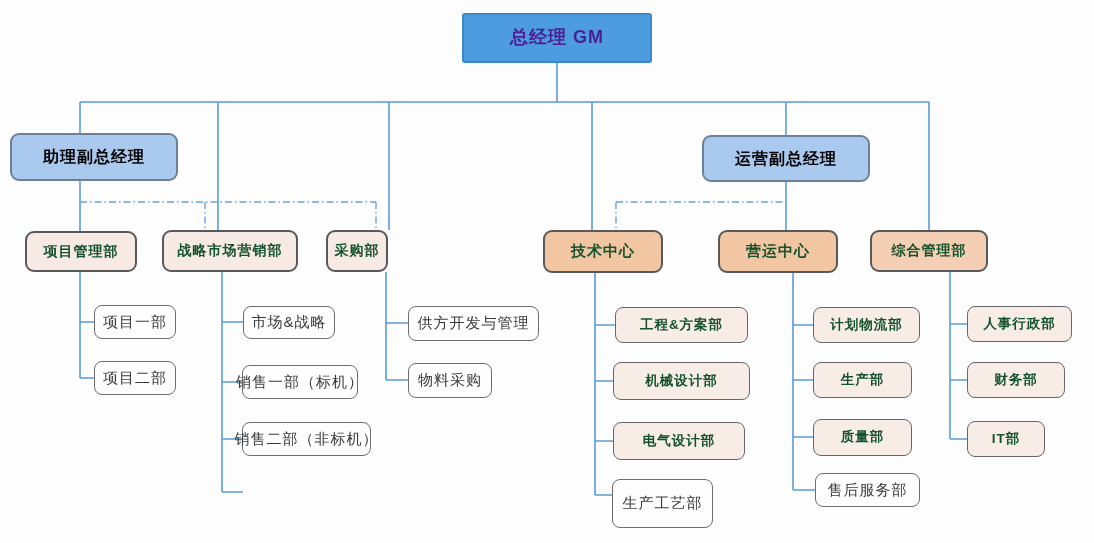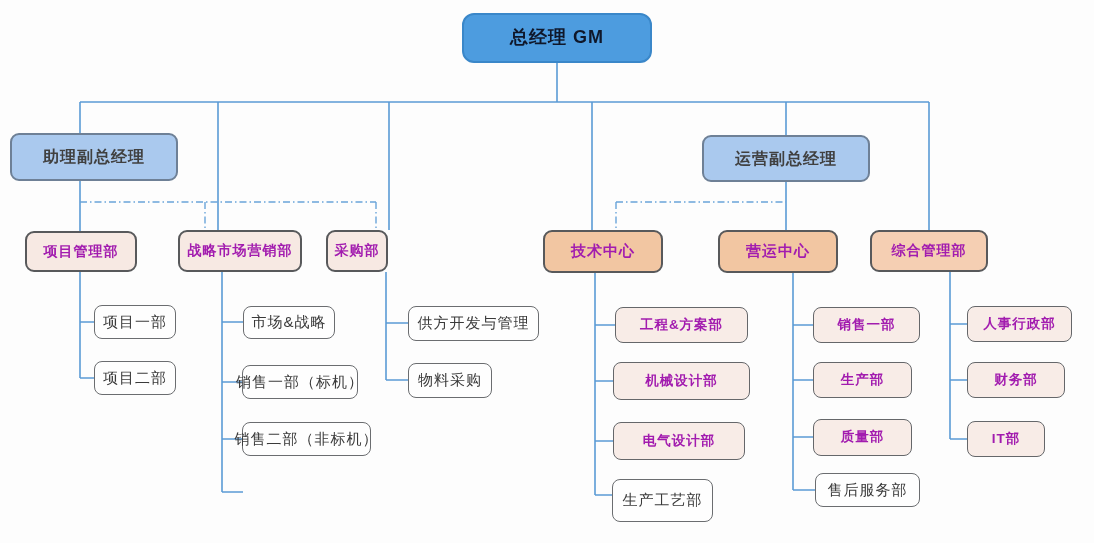--- a/index.html
+++ b/index.html
@@ -11,32 +11,32 @@
     overflow:hidden;
   }
   svg.lines{position:absolute;left:0;top:0;pointer-events:none;}
   .solid{fill:none;stroke:#5b9bd5;stroke-width:1.6;}
   .dashdot{fill:none;stroke:#69a4d9;stroke-width:1.4;stroke-dasharray:7 3 1.5 3;}
   .node{
     position:absolute;
     display:flex;align-items:center;justify-content:center;
     box-sizing:border-box;
     text-align:center;
-    color:#a21caf;
+    color:#14532d;
     letter-spacing:1px;
     line-height:1.1;
     white-space:nowrap;
   }
   .gm{
-    background:#4d9cdf;border:2px solid #3a87c9;border-radius:12px;
-    font-size:18px;font-weight:700;color:#0f172a;
+    background:#4d9cdf;border:2px solid #3a87c9;border-radius:3px;
+    font-size:18px;font-weight:700;color:#4c1d95;
   }
   .vp{
     background:#aac9ee;border:2px solid #6e8096;border-radius:9px;
-    font-size:16px;font-weight:700;color:#404040;
+    font-size:16px;font-weight:700;color:#000000;
   }
   .dept{
     background:#f7e9e3;border:2px solid #58595b;border-radius:9px;
     font-size:14px;font-weight:700;
   }
   .center{
     background:#f2c6a2;border:2px solid #58595b;border-radius:9px;
     font-size:15px;font-weight:700;text-align:right;
   }
   .general{
@@ -84,42 +84,42 @@
       M616 202 H786
       M616 202 V230"></path>
   </svg>
 
   <div class="node gm" style="left:462px;top:13px;width:190px;height:50px">总经理 GM</div>
 
   <div class="node vp" style="left:10px;top:133px;width:168px;height:48px">助理副总经理</div>
   <div class="node vp" style="left:702px;top:135px;width:168px;height:47px">运营副总经理</div>
 
   <div class="node dept" style="left:25px;top:231px;width:112px;height:41px">项目管理部</div>
-  <div class="node dept" style="left:178px;top:230px;width:124px;height:42px">战略市场营销部</div>
+  <div class="node dept" style="left:162px;top:230px;width:136px;height:42px">战略市场营销部</div>
   <div class="node dept" style="left:326px;top:230px;width:62px;height:42px">采购部</div>
   <div class="node center" style="left:543px;top:230px;width:120px;height:43px">技术中心</div>
   <div class="node center" style="left:718px;top:230px;width:120px;height:43px">营运中心</div>
   <div class="node general" style="left:870px;top:230px;width:118px;height:42px">综合管理部</div>
 
   <div class="node leaf-white" style="left:94px;top:305px;width:82px;height:34px">项目一部</div>
   <div class="node leaf-white" style="left:94px;top:361px;width:82px;height:34px">项目二部</div>
 
   <div class="node leaf-white" style="left:243px;top:306px;width:92px;height:33px">市场&amp;战略</div>
   <div class="node leaf-white" style="left:242px;top:365px;width:116px;height:34px">销售一部（标机）</div>
   <div class="node leaf-white" style="left:242px;top:422px;width:129px;height:34px">销售二部（非标机）</div>
 
   <div class="node leaf-white" style="left:408px;top:306px;width:131px;height:35px">供方开发与管理</div>
   <div class="node leaf-white" style="left:408px;top:363px;width:84px;height:35px">物料采购</div>
 
   <div class="node leaf-pink" style="left:615px;top:307px;width:133px;height:36px">工程&amp;方案部</div>
   <div class="node leaf-pink" style="left:613px;top:362px;width:137px;height:38px">机械设计部</div>
   <div class="node leaf-pink" style="left:613px;top:422px;width:132px;height:38px">电气设计部</div>
-  <div class="node leaf-white" style="left:612px;top:479px;width:101px;height:43px">生产工艺部</div>
+  <div class="node leaf-white" style="left:612px;top:479px;width:101px;height:49px">生产工艺部</div>
 
-  <div class="node leaf-pink" style="left:813px;top:307px;width:107px;height:36px">销售一部</div>
+  <div class="node leaf-pink" style="left:813px;top:307px;width:107px;height:36px">计划物流部</div>
   <div class="node leaf-pink" style="left:813px;top:362px;width:99px;height:36px">生产部</div>
   <div class="node leaf-pink" style="left:813px;top:419px;width:99px;height:37px">质量部</div>
   <div class="node leaf-white" style="left:815px;top:473px;width:105px;height:34px">售后服务部</div>
 
   <div class="node leaf-pink" style="left:967px;top:306px;width:105px;height:36px">人事行政部</div>
   <div class="node leaf-pink" style="left:967px;top:362px;width:98px;height:36px">财务部</div>
   <div class="node leaf-pink" style="left:967px;top:421px;width:78px;height:36px">IT部</div>
 
 </div>
 

